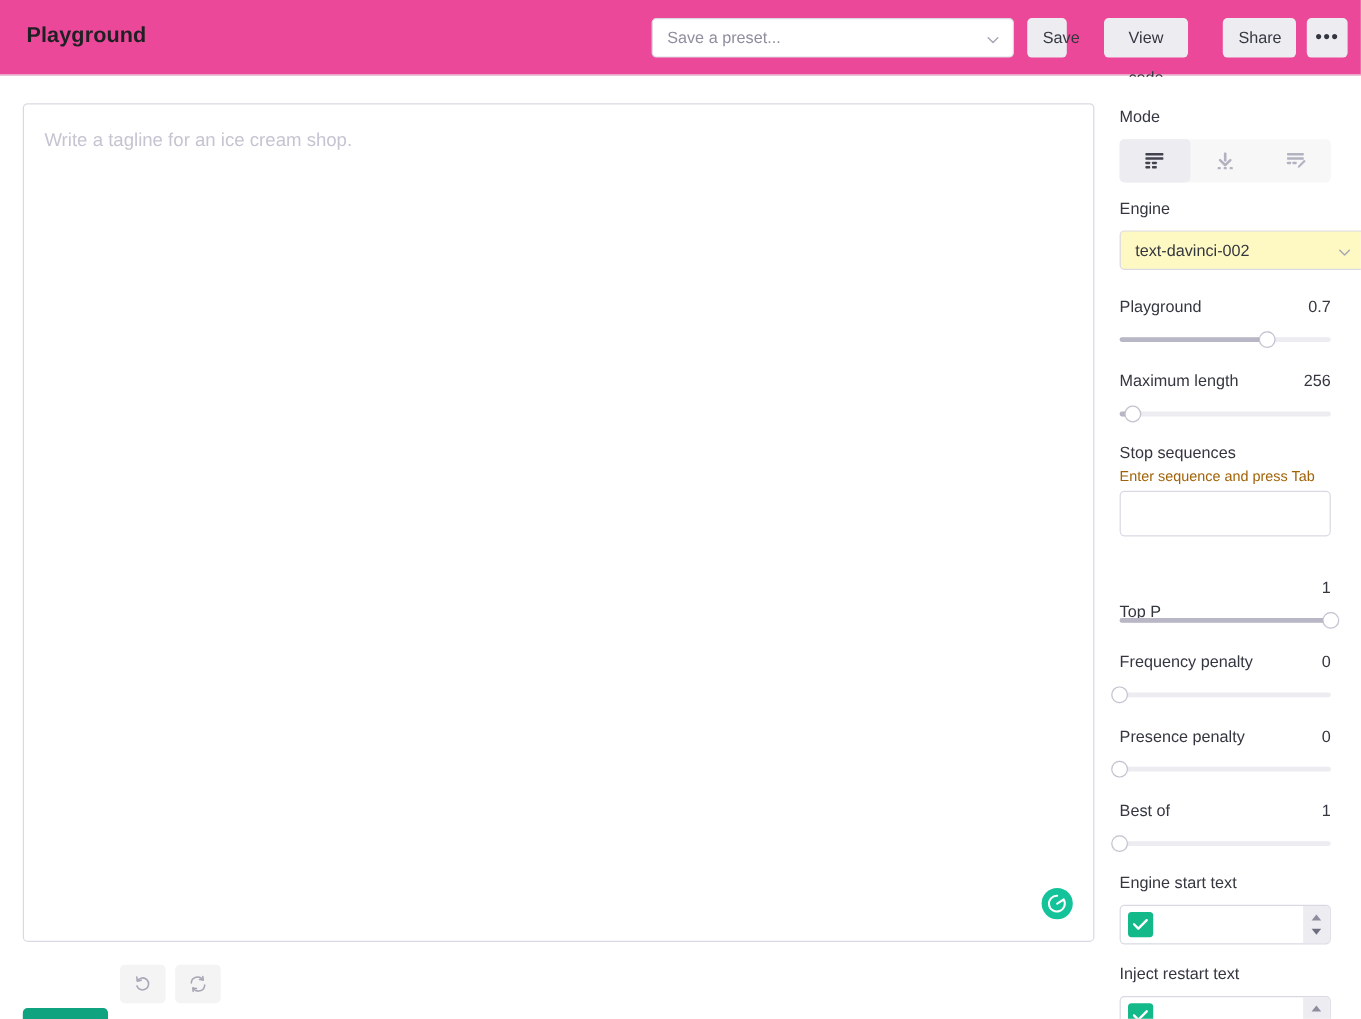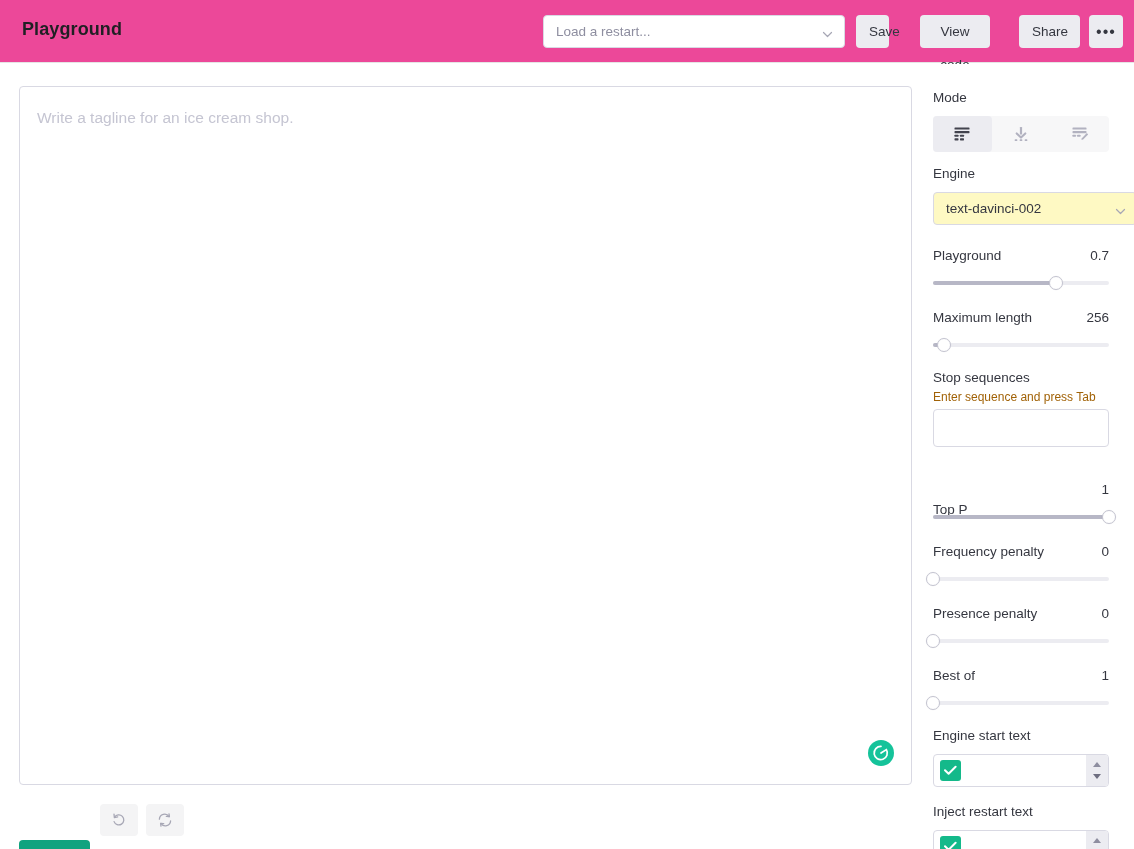--- a/index.html
+++ b/index.html
@@ -278,21 +278,21 @@
   .inject-box .spin .up { top: 7px;  border-bottom: 5px solid #8e8ea0; }
   .inject-box .spin .dn { bottom: 7px; border-top: 5px solid #6e6e80; }
 </style>
 </head>
 <body>
 
 <div class="header">
   <div class="app-title">Playground</div>
 
   <div class="preset-select">
-    <span class="ps-label">Load a restart...</span>
+    <span class="ps-label">Save a preset...</span>
     <span class="chev">
       <svg width="13" height="13" viewBox="0 0 13 13">
           <path d="M2.5 4.5 L6.5 8.5 L10.5 4.5" fill="none" stroke="#a7a7b5" stroke-width="1.2" stroke-linecap="round" stroke-linejoin="round"></path>
         </svg>
     </span>
   </div>
 
   <button class="hdr-btn" id="btn-save">Save</button>
   <button class="hdr-btn" id="btn-view">View code</button>
   <button class="hdr-btn" id="btn-share">Share</button>

